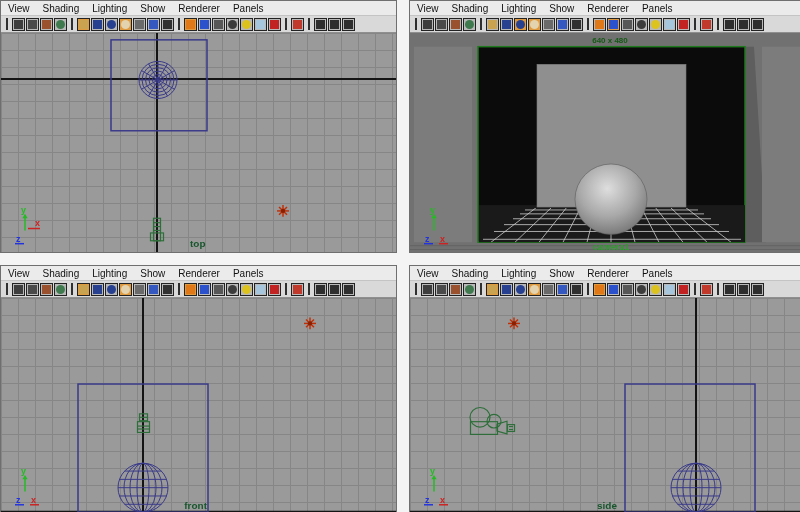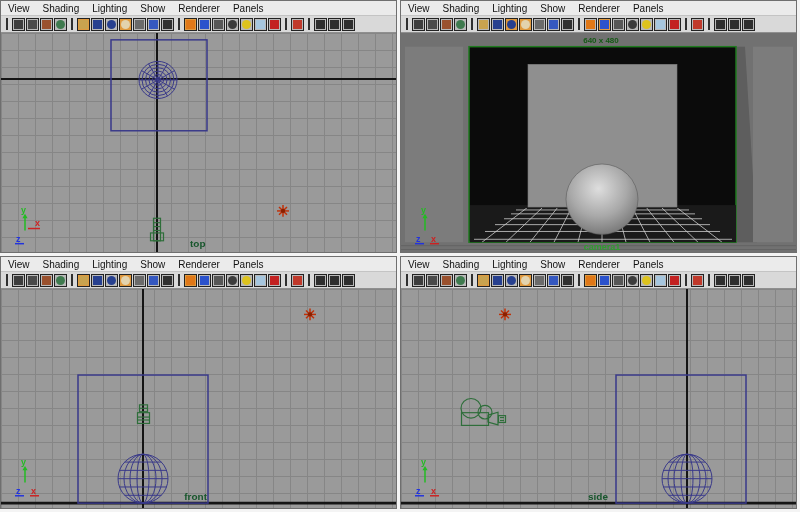--- a/index.html
+++ b/index.html
@@ -1,18 +1,18 @@
 <!DOCTYPE html>
 <html><head>
 <meta charset="utf-8">
 <style>
   html,body{margin:0;padding:0;background:#f4f4f4;}
   body{width:800px;height:512px;overflow:hidden;font-family:"Liberation Sans",sans-serif;}
   .viewports{display:grid;width:797px;height:509px;grid-template-columns:397px 397px;
-    grid-template-rows:253px 253px;gap:3px;}
+    grid-template-rows:253px 253px;gap:12px;}
   .panel{border:1px solid #6f6f6f;background:#9a9a9a;display:flex;flex-direction:column;
     box-sizing:border-box;overflow:hidden;}
   .menubar{height:14px;flex:0 0 14px;background:#ebebeb;display:flex;align-items:center;
     gap:13px;padding:0 7px;font-size:10px;color:#111;border-bottom:1px solid #c4c4c4;}
   .menu-item{cursor:default;white-space:nowrap;}
   .toolbar{height:16px;flex:0 0 16px;background:#d9d9d9;display:flex;align-items:center;
     padding:0 2px;gap:1px;border-bottom:1px solid #8f8f8f;}
   .tb-icon{width:13px;height:13px;flex:0 0 13px;background:#b9b9b9;border:1px solid #222;
     box-sizing:border-box;display:flex;align-items:center;justify-content:center;}
   .tb-icon.active{background:#e09a3f;}

